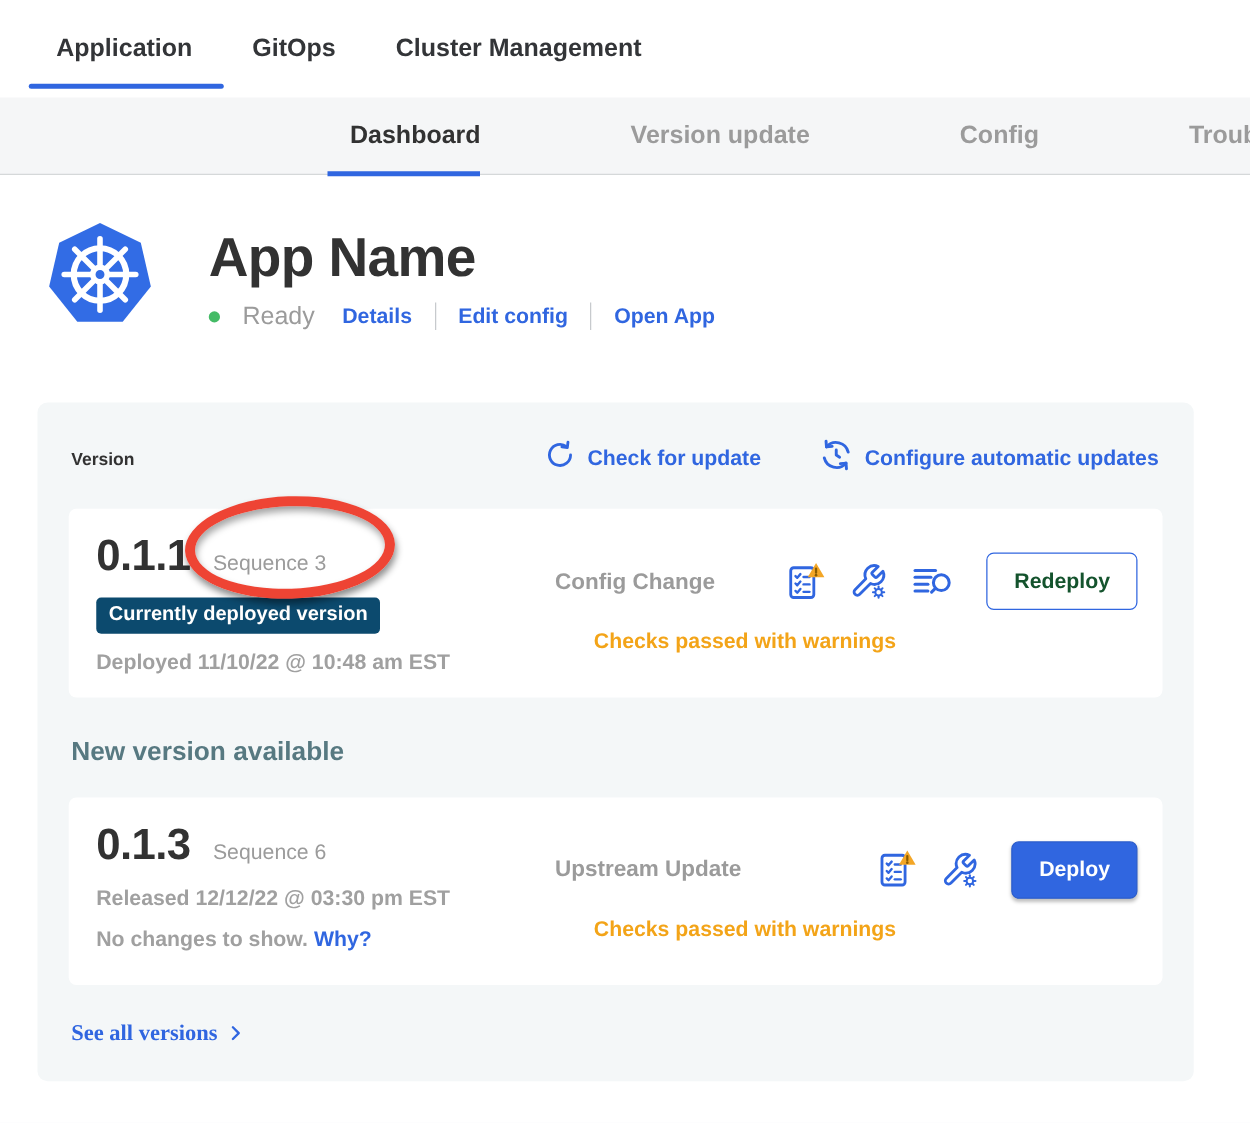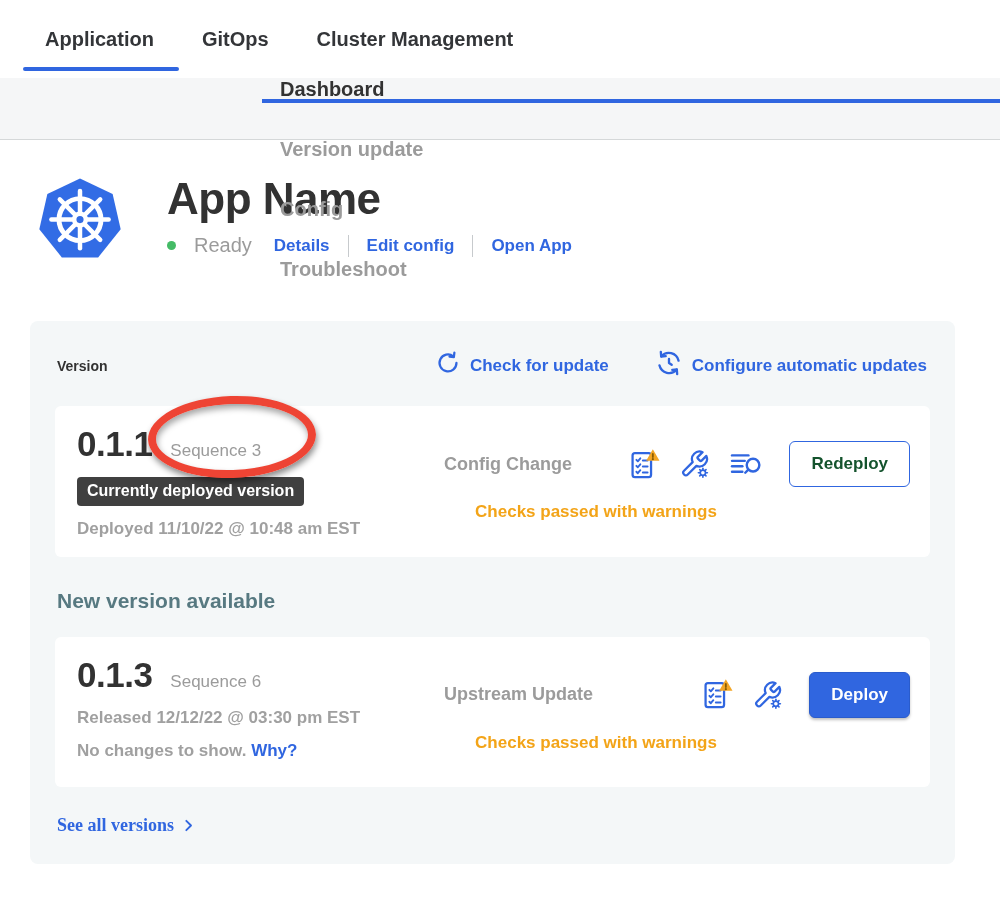--- a/index.html
+++ b/index.html
@@ -7,30 +7,30 @@
     font-family:"Liberation Sans","DejaVu Sans",sans-serif; }
 
   
   .top-nav { display:flex; align-items:stretch; gap:48px; height:78px; padding-left:45px; background:#fff; }
   .top-tab { position:relative; display:flex; align-items:center; font-size:20px; font-weight:700;
     color:#333538; cursor:pointer; white-space:nowrap; }
   .top-tab.active::after { content:""; position:absolute; left:-22px; right:-25px; bottom:7px;
     height:4px; background:#3066e0; border-radius:2px; }
 
   
-  .sub-nav { display:flex; align-items:stretch; gap:37px; height:62px; padding-left:280px;
-    background:#f5f6f7; border-bottom:1px solid #d5d8d9;flex-direction:column; }
+  .sub-nav { display:flex; align-items:stretch; gap:120px; height:62px; padding-left:280px;
+    background:#f5f6f7; border-bottom:1px solid #d5d8d9; }
   .sub-tab { position:relative; display:flex; align-items:center; font-size:20px; font-weight:700;
     color:#9b9b9b; cursor:pointer; white-space:nowrap; }
   .sub-tab.active { color:#323232; }
   .sub-tab.active::after { content:""; position:absolute; left:-18px; right:0; bottom:-2px;
     height:4px; background:#3066e0; }
 
   
-  .app-header { display:flex; align-items:flex-start; gap:42px; padding:34px 0 0 35px; }
+  .app-header { display:flex; align-items:center; gap:42px; padding:34px 0 0 35px; }
   .app-title { font-size:44px; font-weight:700; color:#323232; letter-spacing:-0.5px; }
   .status-row { display:flex; align-items:center; gap:18px; margin-top:10px; }
   .status-dot { width:9px; height:9px; border-radius:50%; background:#44bb66; flex-shrink:0; }
   .status-text { font-size:20px; color:#9b9b9b; margin-right:4px; }
   .hdr-link { font-size:17px; font-weight:700; color:#3066e0; cursor:pointer; text-decoration:none; }
   .hdr-divider { width:1px; height:22px; background:#c7cacd; }
 
   
   .version-card { width:925px; margin:50px 0 0 30px; background:#f4f7f8; border-radius:8px;
     padding:28px 25px 28px 25px; }
@@ -39,21 +39,21 @@
   .card-actions { display:flex; align-items:center; gap:46px; }
   .update-link { display:flex; align-items:center; gap:9px; font-size:17px; font-weight:700;
     color:#3066e0; cursor:pointer; }
 
   .release-row { position:relative; display:flex; background:#ffffff; border-radius:6px;
     margin-top:24px; padding:18px 20px 18px 22px; min-height:150px; }
   .release-left { width:335px; flex-shrink:0; }
   .version-line { display:flex; align-items:baseline; gap:18px; }
   .version-number { font-size:35px; font-weight:700; color:#323232; letter-spacing:-0.5px; }
   .sequence-label { font-size:17px; color:#9b9b9b; }
-  .deployed-badge { display:inline-block; margin-top:13px; background:#404040; color:#fff;
+  .deployed-badge { display:inline-block; margin-top:13px; background:#0c4a6e; color:#fff;
     font-size:16px; font-weight:700; padding:5px 10px 6px; border-radius:4px; }
   .meta-line { margin-top:13px; font-size:17px; font-weight:700; color:#a0a0a0; }
   .no-changes-line { margin-top:13px; font-size:17px; font-weight:700; color:#a0a0a0; }
   .why-link { color:#3066e0; font-weight:700; cursor:pointer; }
 
   .release-right { flex:1; display:flex; flex-direction:column; justify-content:center; }
   .release-right-top { display:flex; align-items:center; }
   .source-label { font-size:18px; font-weight:700; color:#9b9b9b; margin-right:auto; padding-left:32px; }
   .icon-group { display:flex; align-items:center; gap:19px; margin-right:26px; }
   .icon-btn { display:flex; align-items:center; cursor:pointer; }

